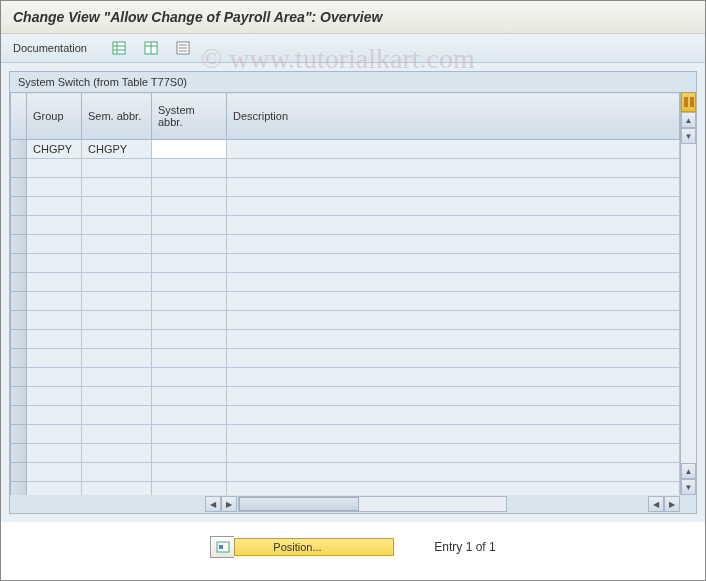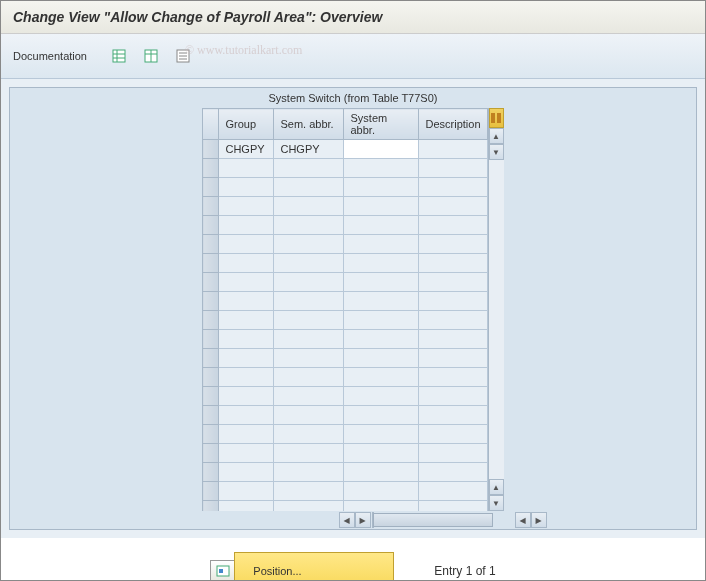--- a/index.html
+++ b/index.html
@@ -19,21 +19,21 @@
       border-bottom: 1px solid #ccc;
     }
     .titlebar h1 {
       font-size: 14px;
       font-weight: bold;
       font-style: italic;
       color: #333;
     }
     .toolbar {
       background: linear-gradient(to bottom, #eef3f8, #dce7f0);
-      padding: 14px 12px;
+      padding: 6px 12px;
       border-bottom: 1px solid #b8c8d8;
       display: flex;
       align-items: center;
       gap: 16px;
     }
     .toolbar-label {
       font-size: 11px;
       color: #333;
       margin-right: 8px;
     }
@@ -51,21 +51,20 @@
       background: #e8eff5;
       padding: 8px;
       height: calc(100% - 120px);
     }
     .table-frame {
       border: 1px solid #a8b8c8;
       background: #d8e4ee;
       height: 100%;
       display: flex;
       flex-direction: column;
-      align-items: center;
     }
     .table-title {
       padding: 4px 8px;
       font-size: 11px;
       color: #333;
       background: #d8e4ee;
     }
     .table-container {
       flex: 1;
       display: flex;
@@ -76,21 +75,21 @@
       flex: 1;
       overflow: hidden;
     }
     .grid-table {
       border-collapse: collapse;
       width: 100%;
     }
     .grid-table th {
       background: linear-gradient(to bottom, #e8eef4, #d0dce8);
       border: 1px solid #a8b8c8;
-      padding: 3px 6px;
+      padding: 11px 6px;
       text-align: left;
       font-weight: normal;
       font-size: 11px;
       color: #333;
       height: 20px;
     }
     .grid-table td {
       border: 1px solid #b8c8d8;
       padding: 2px 6px;
       height: 19px;
@@ -197,38 +196,38 @@
       height: 22px;
       background: linear-gradient(to bottom, #fff, #e8e8e0);
       border: 1px solid #999;
       border-right: none;
       display: flex;
       align-items: center;
       justify-content: center;
     }
     .position-button {
       width: 160px;
-      height: 38px;
+      height: 18px;
       background: linear-gradient(to bottom, #ffe888, #f8d858);
       border: 1px solid #c0a030;
       font-size: 11px;
       color: #333;
       text-align: left;
-      padding-left: 18px;
+      padding-left: 38px;
       cursor: pointer;
     }
     .entry-text {
       font-size: 12px;
       color: #333;
     }
     .watermark {
       position: absolute;
       top: 42px;
-      left: 184px;
-      font-size: 12px;
+      left: 200px;
+      font-size: 28px;
       color: rgba(200, 180, 180, 0.55);
       pointer-events: none;
       font-family: Georgia, serif;
       z-index: 100;
     }
   </style>
 </head>
 <body>
 
 <div class="titlebar">

